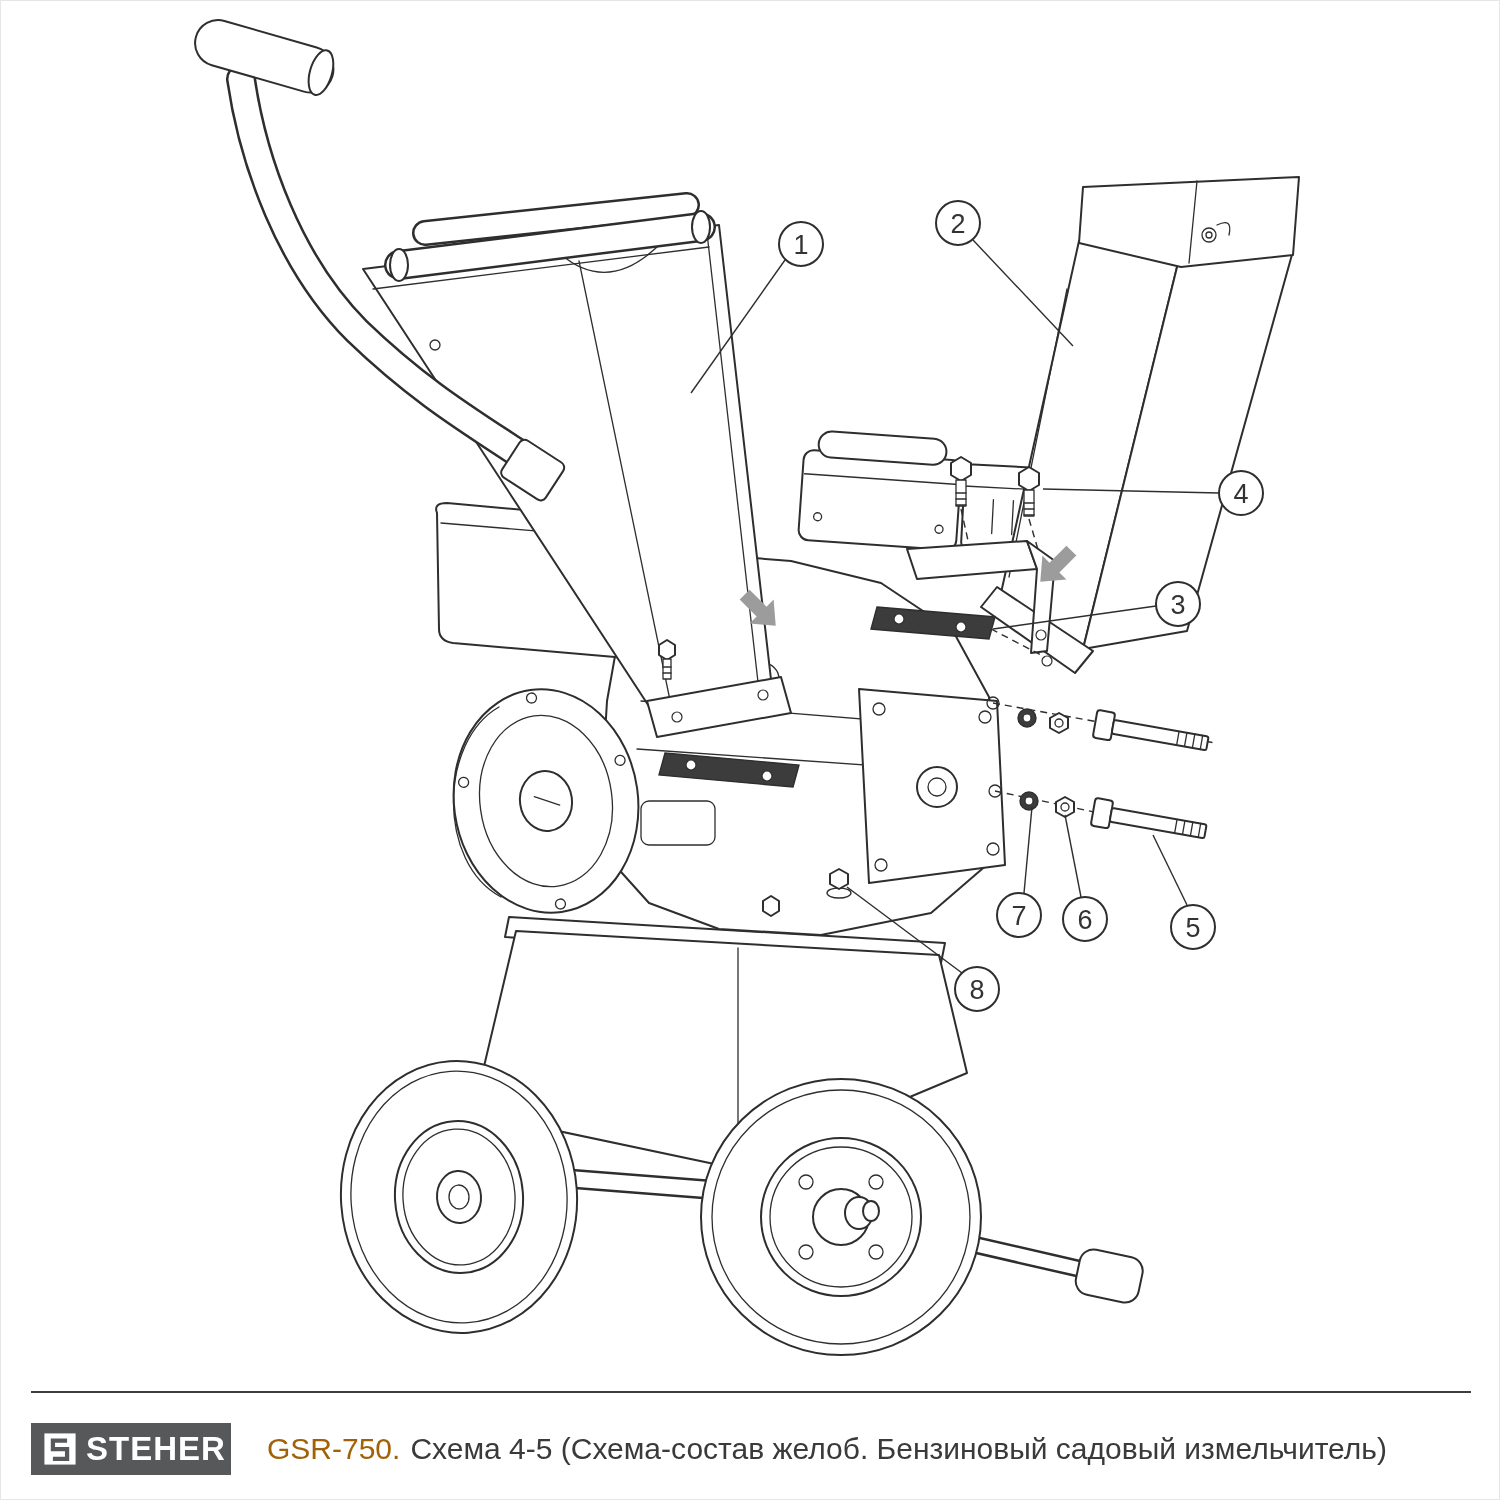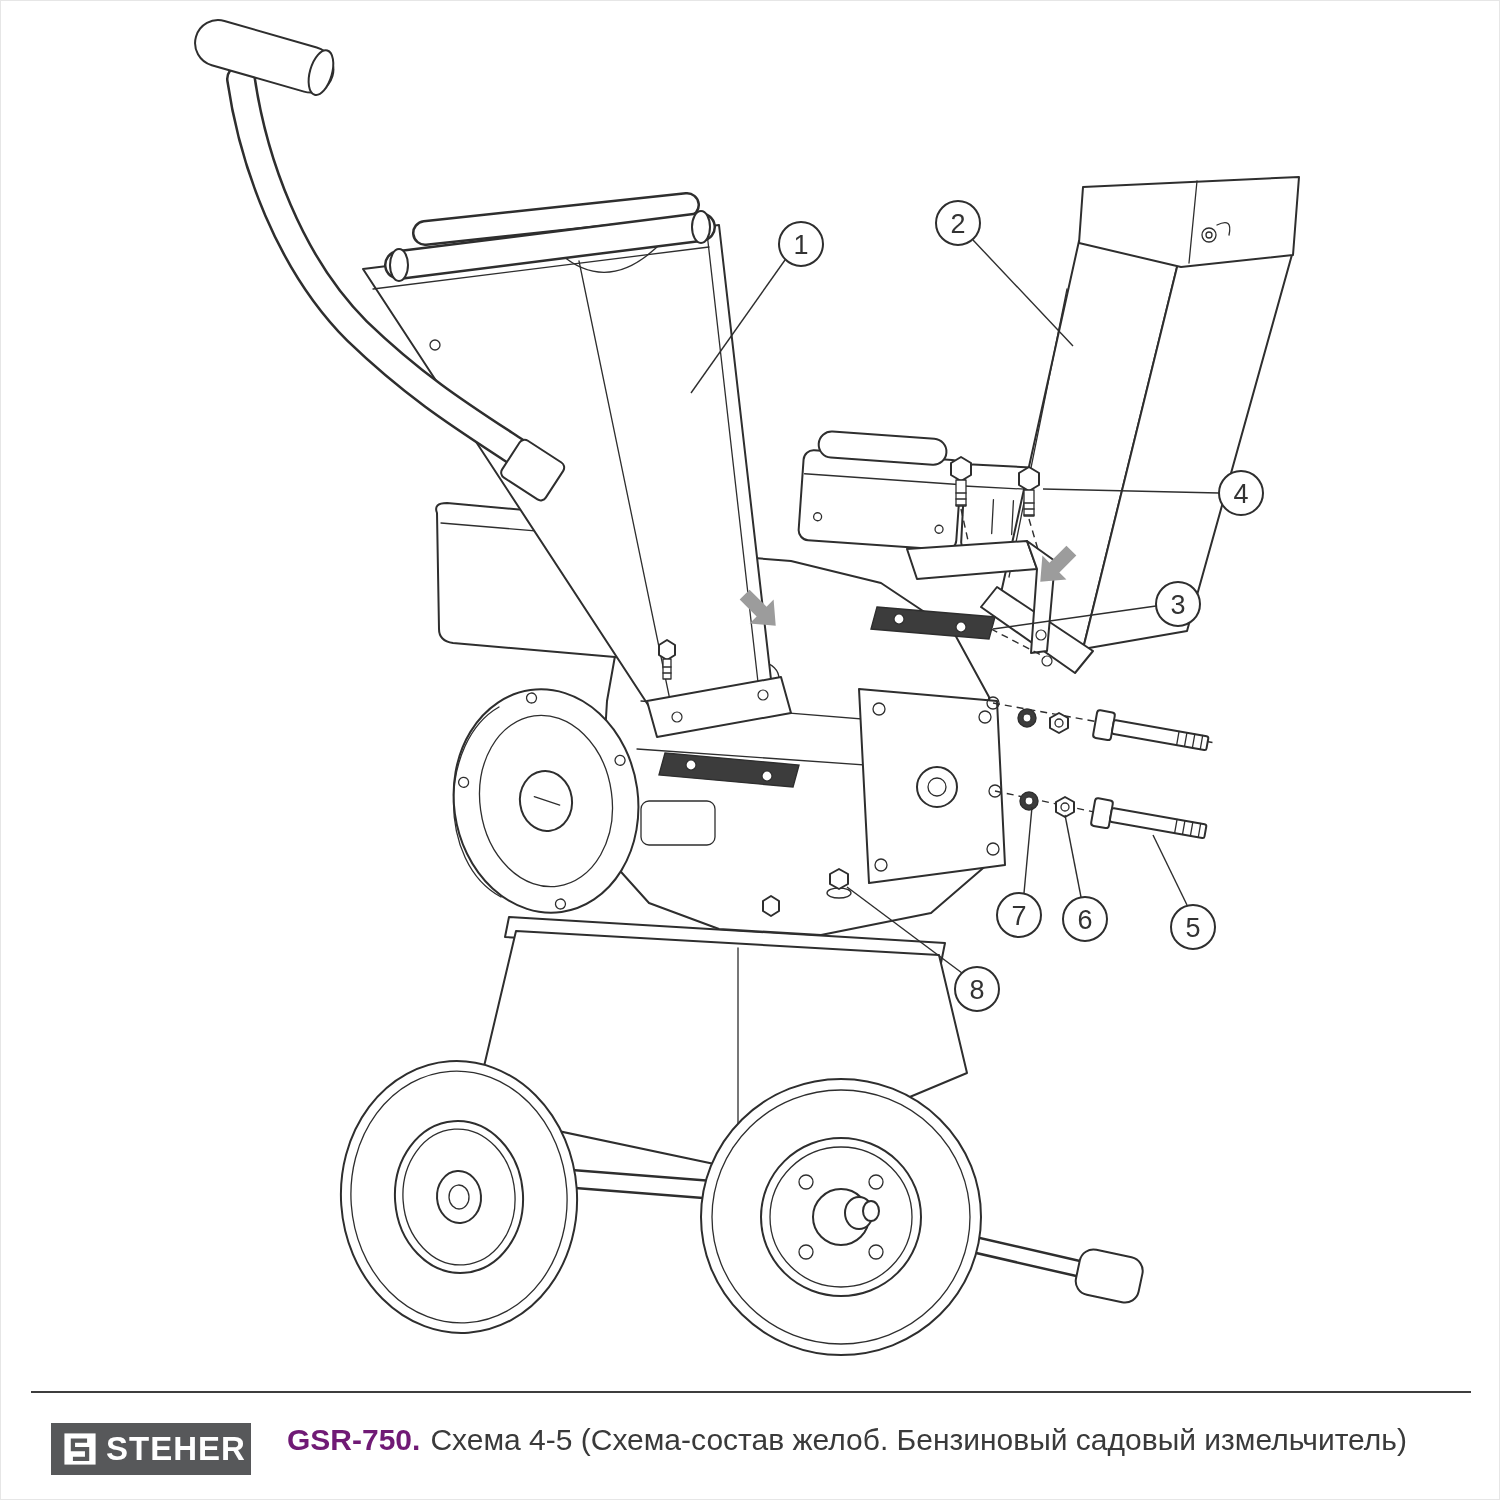--- a/index.html
+++ b/index.html
@@ -21,26 +21,26 @@
   .arrow{fill:var(--arrow);stroke:none;}
   .tube{fill:none;stroke:var(--line);stroke-linecap:round;}
   .tubei{fill:none;stroke:#fff;stroke-linecap:round;}
   .leader{stroke:var(--line);stroke-width:1.4;fill:none;}
   .co-circle{fill:#fff;stroke:var(--line);stroke-width:2;}
   .co-text{font-family:"Liberation Sans",sans-serif;font-size:27px;fill:#333;}
 
   
   .footer{padding:0 30px;}
   .footer-line{height:2px;background:#3d3d3d;width:1440px;}
-  .footer-row{display:flex;align-items:flex-start;margin-top:30px;height:52px;margin-left:20px;}
+  .footer-row{display:flex;align-items:center;margin-top:30px;height:52px;}
   .logo{background:var(--logo-bg);height:52px;width:200px;display:flex;align-items:center;padding:0 12px;gap:9px;}
   .logo-icon{display:flex;align-items:center;}
   .logo-text{color:#fff;font-weight:bold;font-size:33px;letter-spacing:1px;}
   .caption{margin-left:36px;font-size:30px;color:var(--text);white-space:nowrap;}
-  .model{font-weight:bold;color:#701a75;margin-right:10px;}
+  .model{font-weight:normal;color:#a16207;margin-right:10px;}
 </style>
 </head>
 <body>
 
 <div class="page">
   <div class="stage">
     <svg viewBox="0 0 1500 1390" width="1500" height="1390">
 
       <g>
 

